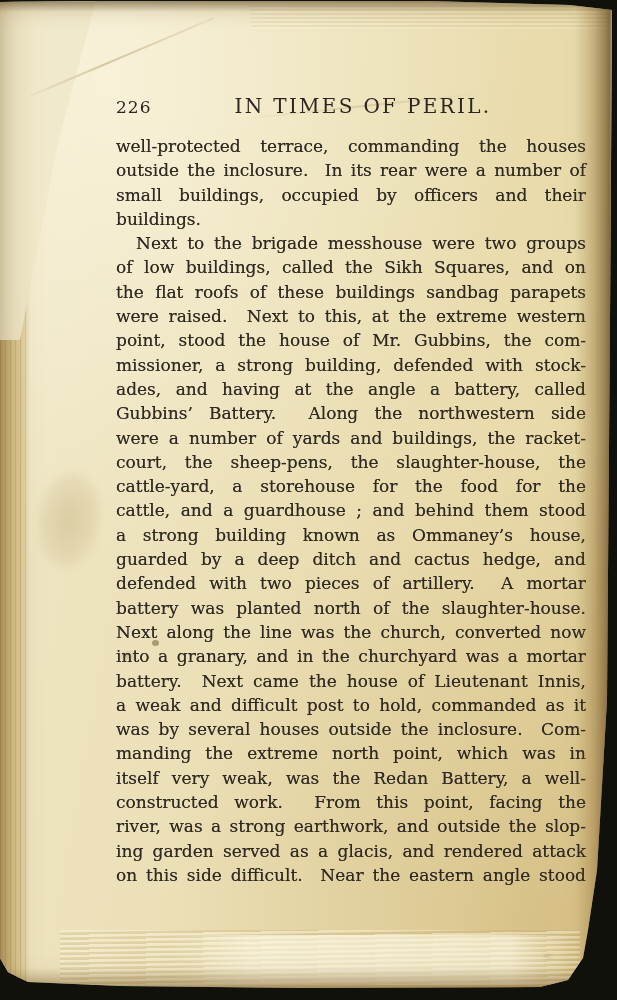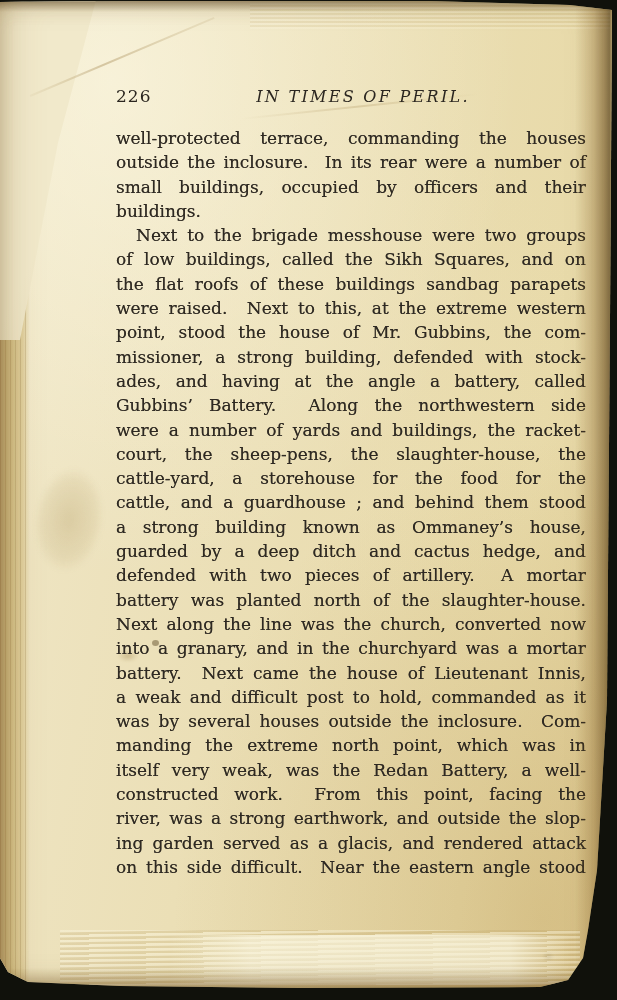--- a/index.html
+++ b/index.html
@@ -107,28 +107,28 @@
       inset 0 12px 26px -14px rgba(120,90,40,0.30),
       inset 26px 0 42px -22px rgba(140,105,45,0.25);
   }
   
   #text-block {
     position: absolute; left: 116px; top: 86px; width: 470px;
     color: #2e2922;
   }
   #page-header {
     display: grid; grid-template-columns: 1fr auto 1fr;
-    align-items: baseline; height: 22px;
+    align-items: baseline; height: 22px; margin-top: 8px;
   }
   #page-number {
     justify-self: start; font-size: 17px; letter-spacing: 1px; color: #2b2620;
   }
   #running-title {
     justify-self: center; transform: translateX(12px);
-    font-size: 16px; letter-spacing: 2.3px; color: #2b2620; font-style: italic;
+    font-size: 20px; letter-spacing: 2.3px; color: #2b2620;
   }
   #body-text { margin-top: 18px; }
   .line {
     font-size: 17px; line-height: 24.3px;
     text-align: justify; text-align-last: justify;
     white-space: pre-wrap;
     text-shadow: 0 0 0.5px rgba(46,41,34,0.65);
   }
   .line.indent { text-indent: 20px; }
   .line.end { text-align-last: left; }

